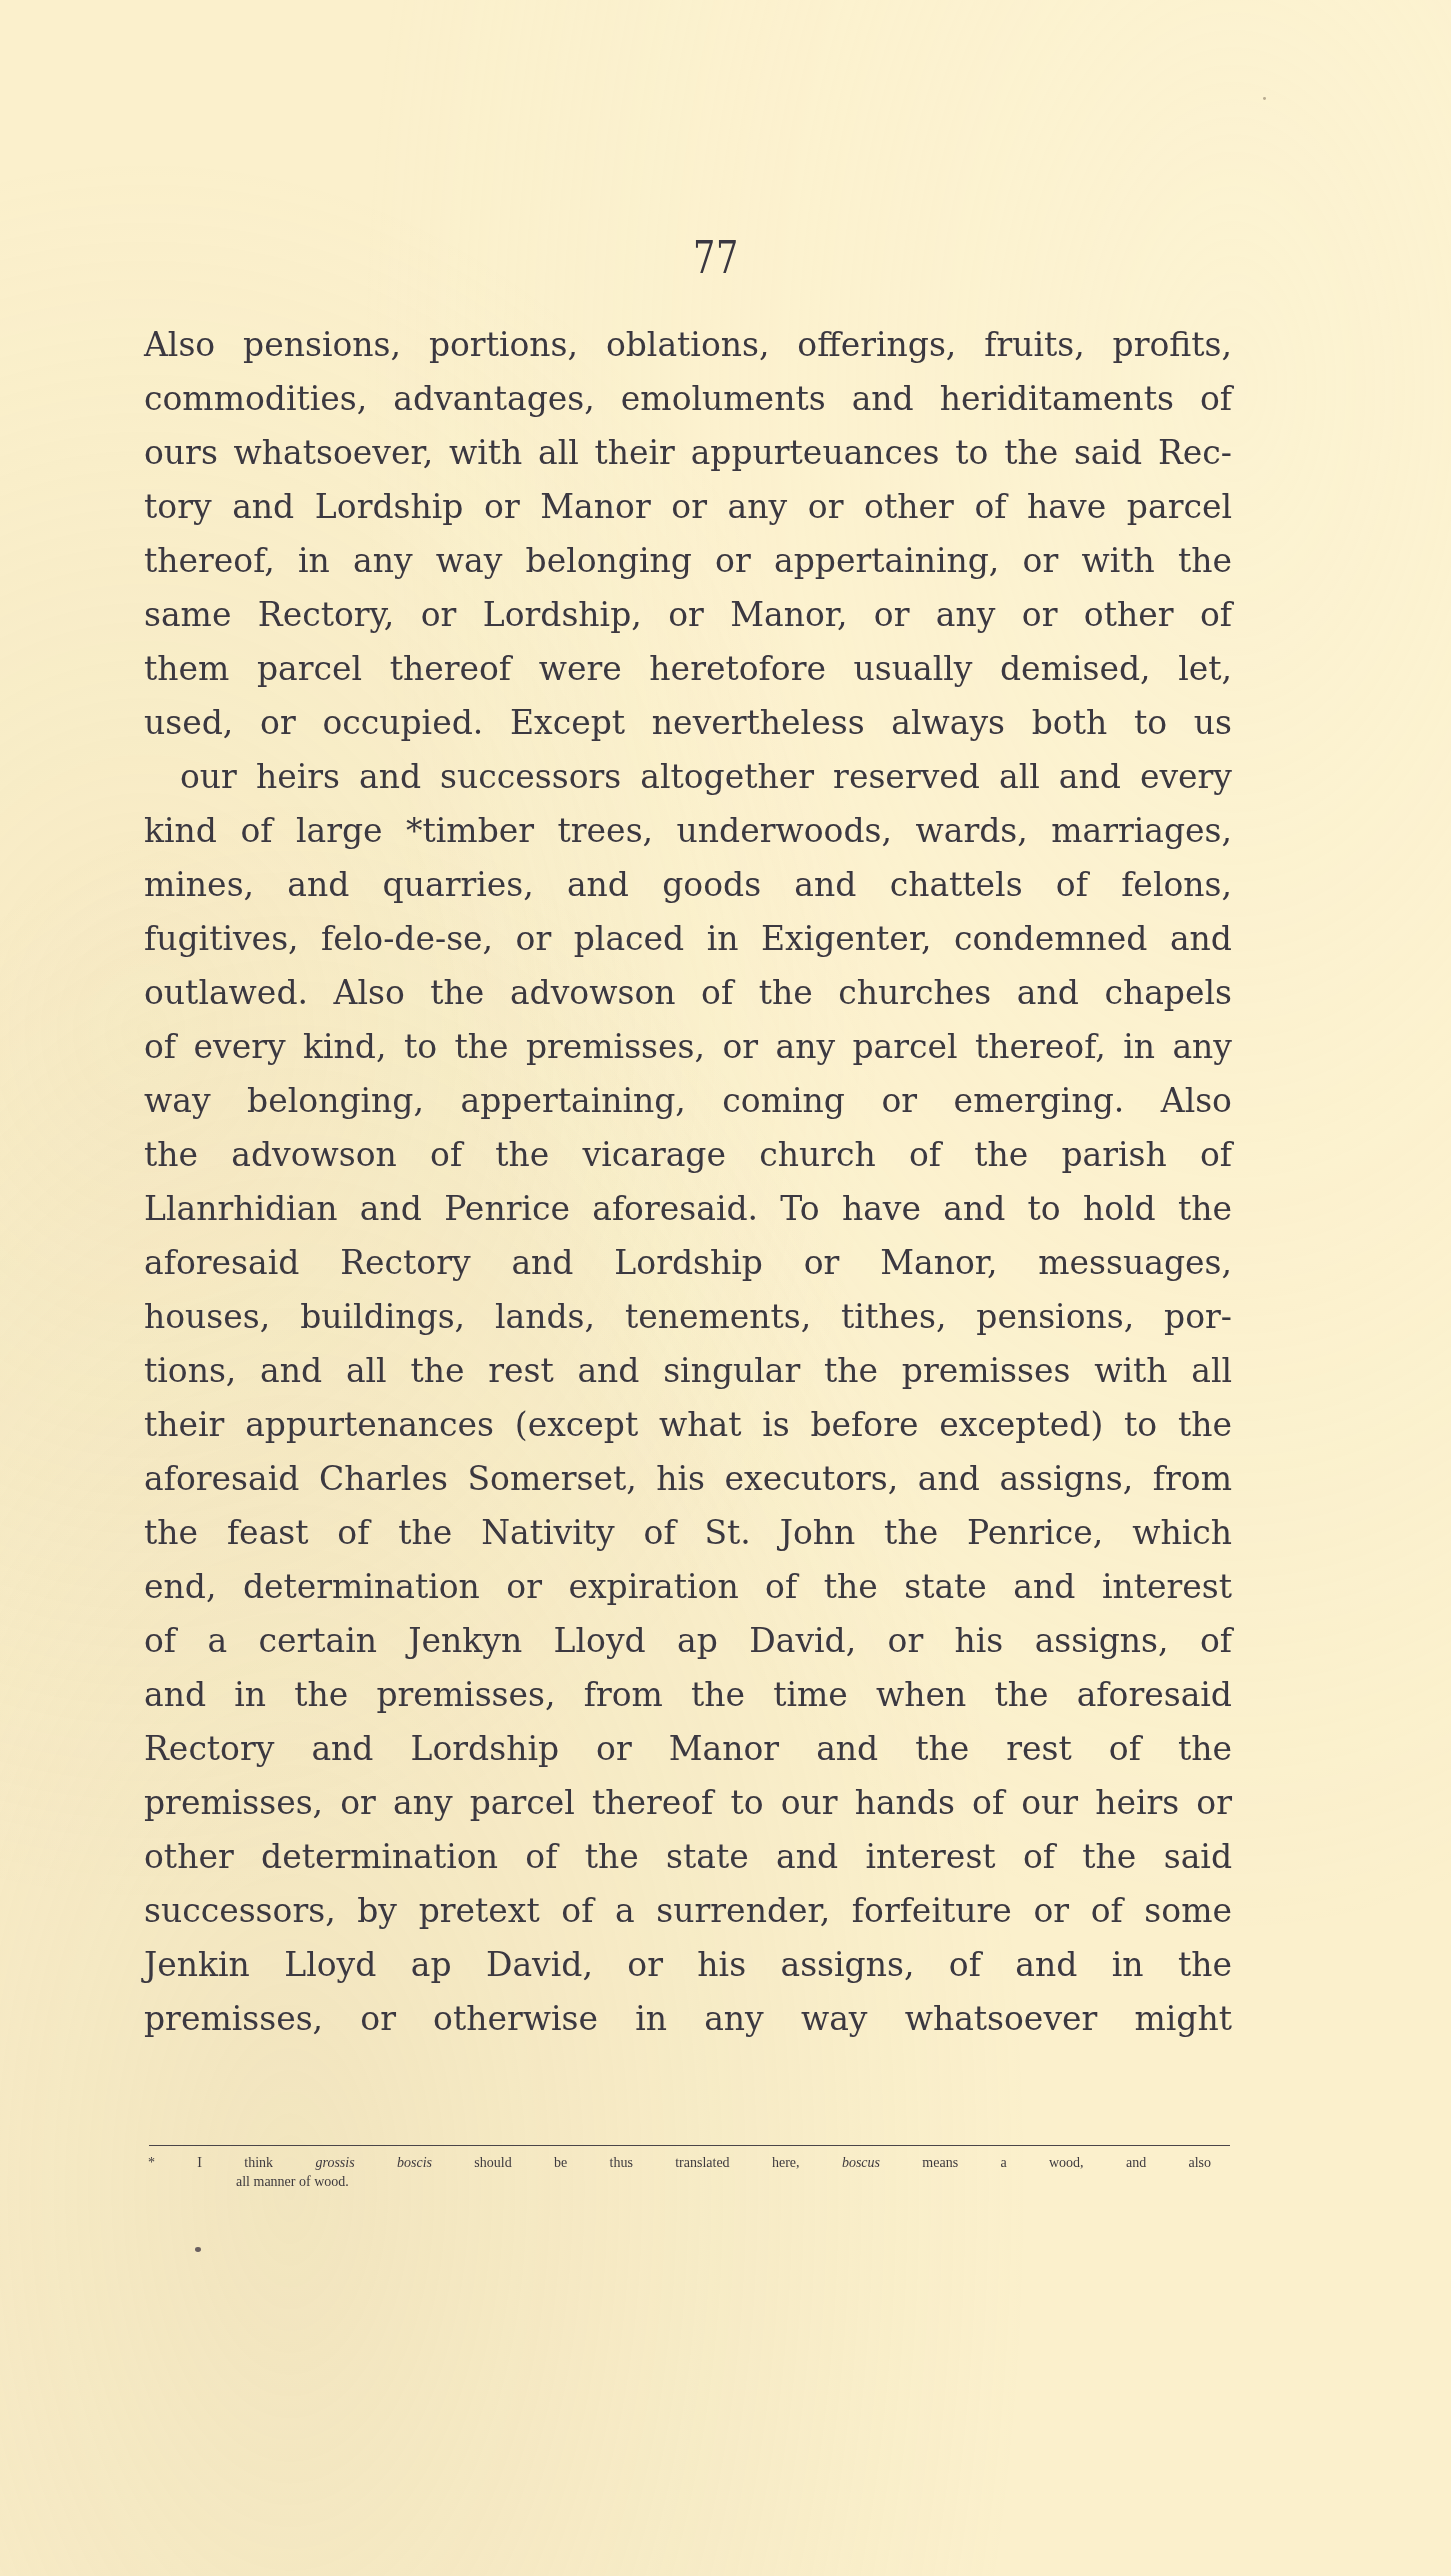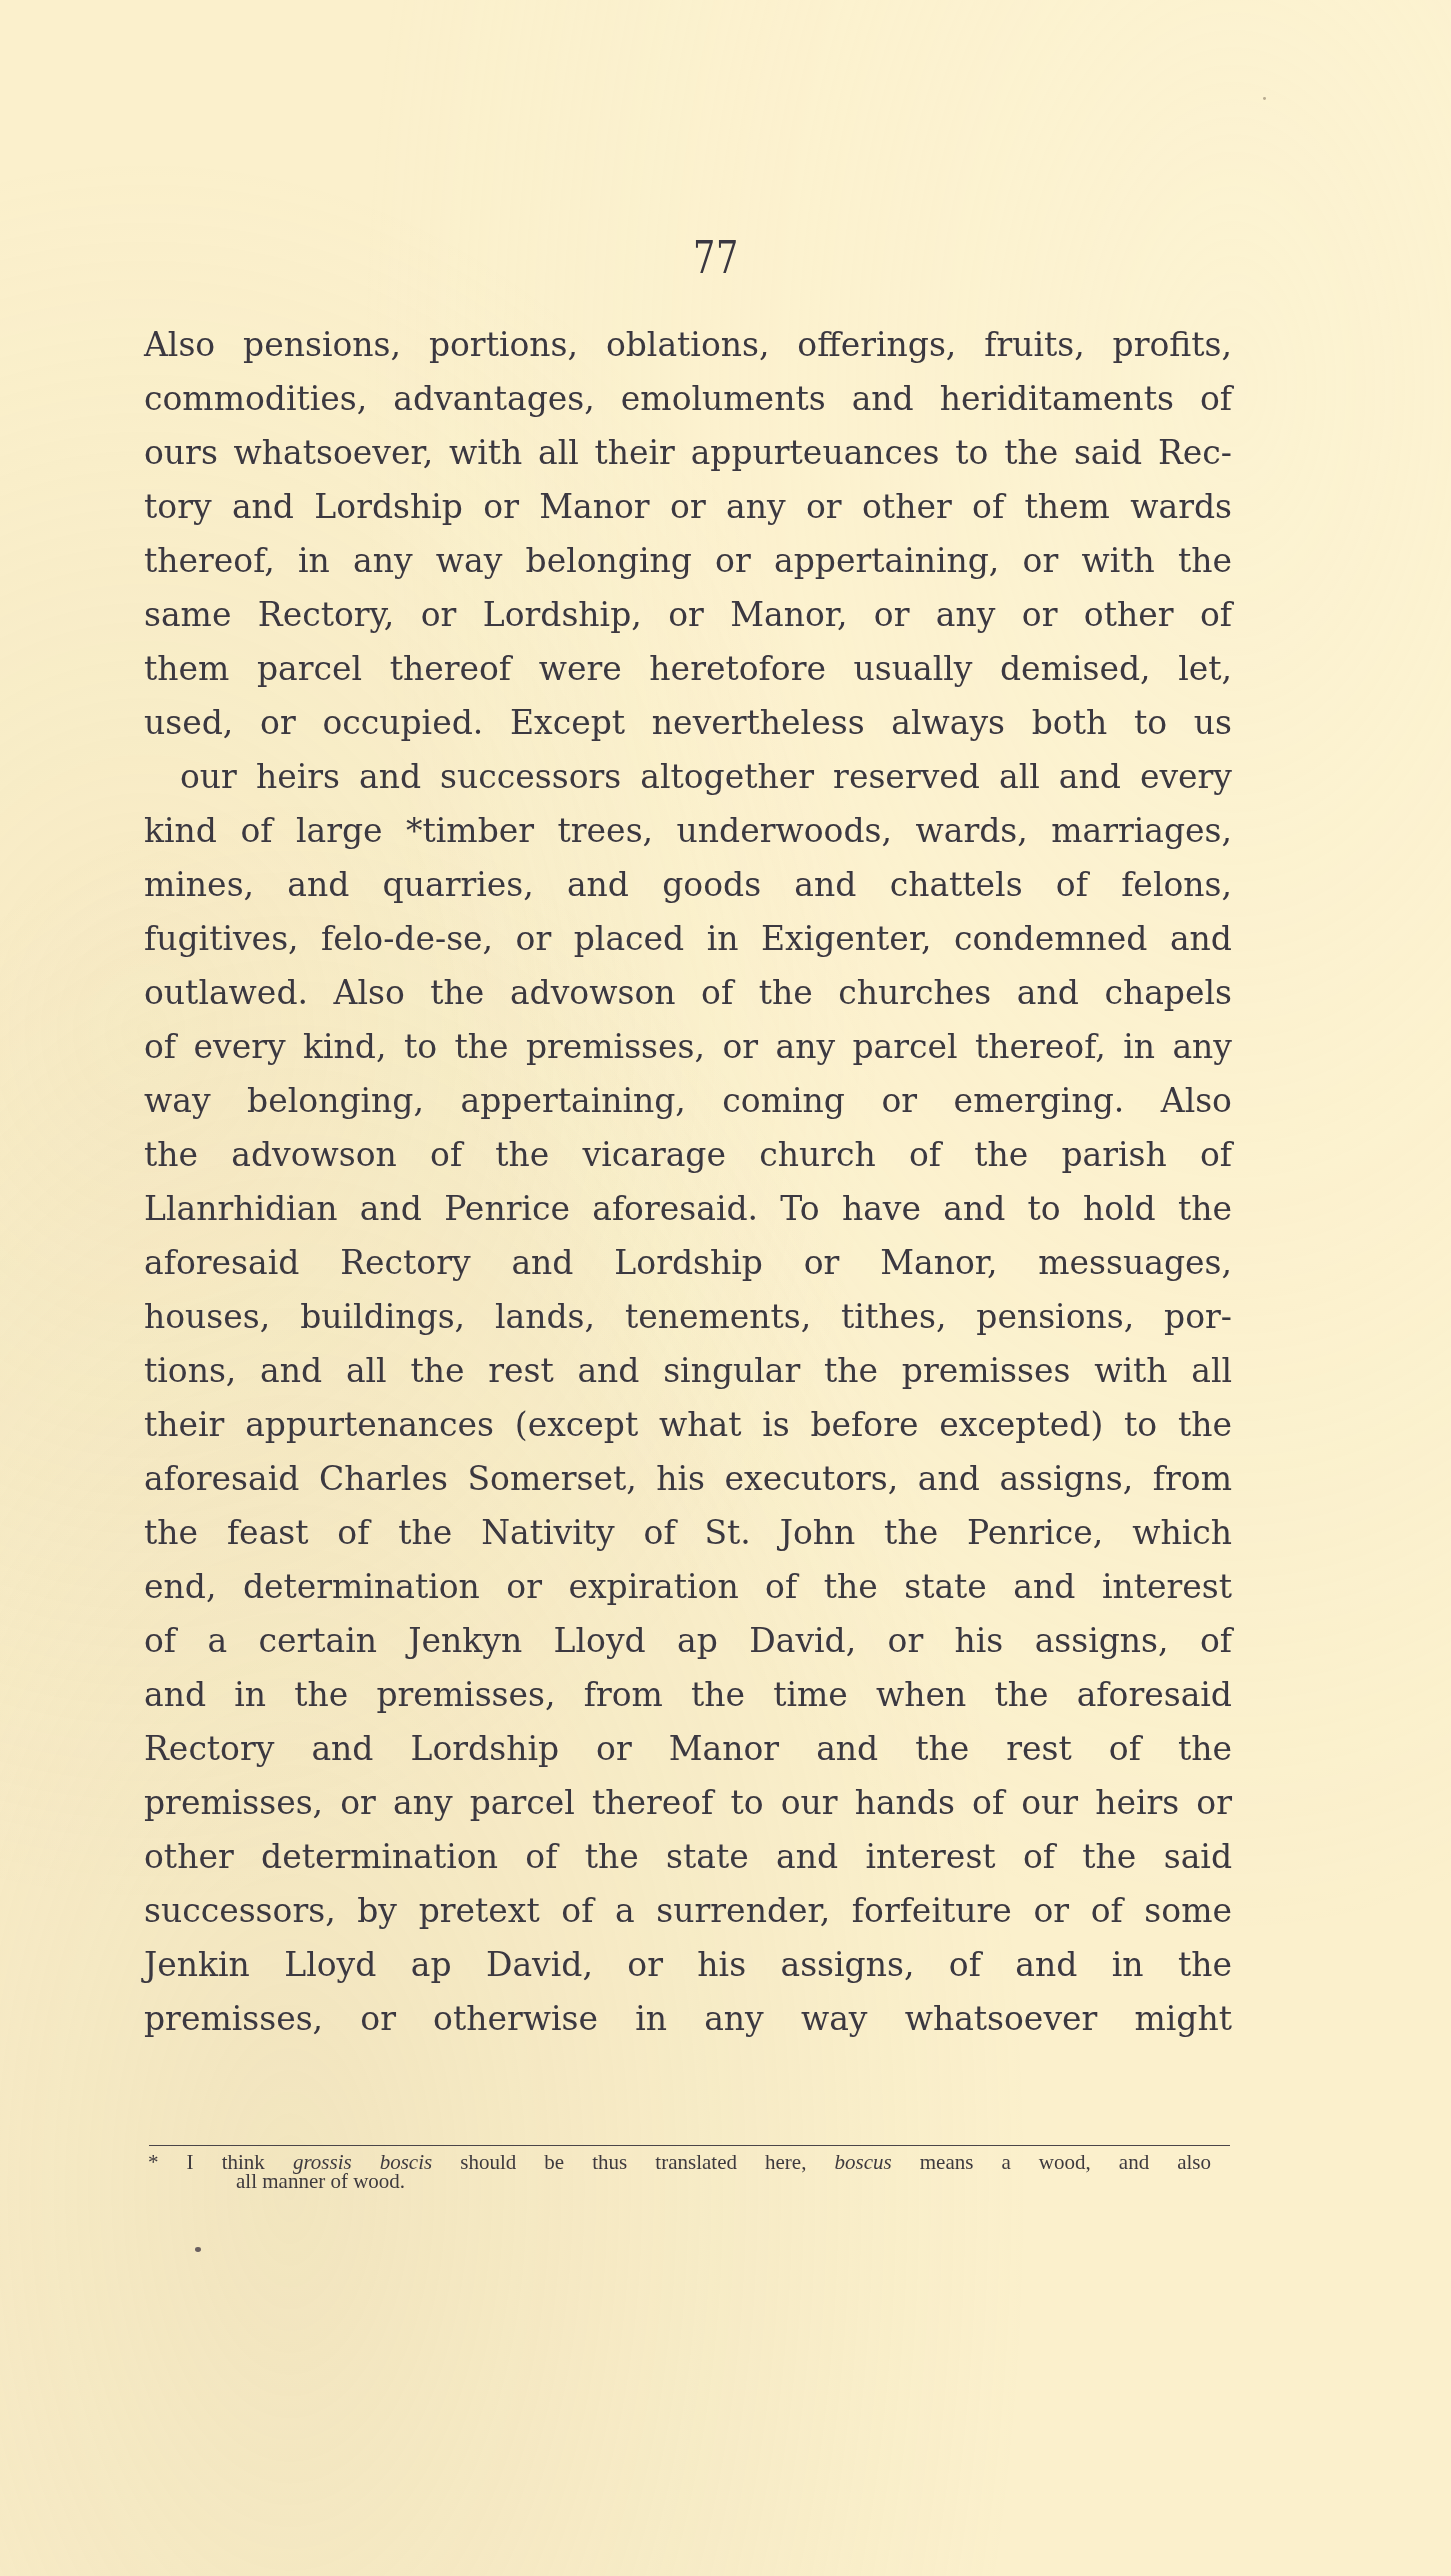--- a/index.html
+++ b/index.html
@@ -58,21 +58,21 @@
       top: 2145px;
       height: 0;
       border-top: 1.9px solid #4a4548;
     }
     .footnote {
       position: absolute;
       left: 148px;
       top: 2153px;
       width: 1081px;
       font-family: "Liberation Serif", serif;
-      font-size: 21px;
+      font-size: 14px;
       line-height: 19.4px;
       color: #3e3a3e;
     }
     .footnote .fn-line {
       display: block;
       white-space: nowrap;
     }
     .footnote .fn-line-1 {
       text-align: justify;
       text-align-last: justify;
@@ -105,21 +105,21 @@
   </style>
 </head>
 <body>
 
 <div class="page-number">77</div>
 
 <div class="body-text">
   <span class="line" style="display: block;">Also pensions, portions, oblations, offerings, fruits, profits,</span>
   <span class="line" style="display: block;">commodities, advantages, emoluments and heriditaments of</span>
   <span class="line" style="display: block;">ours whatsoever, with all their appurteuances to the said Rec-</span>
-  <span class="line" style="display: block;">tory and Lordship or Manor or any or other of them wards</span>
+  <span class="line" style="display: block;">tory and Lordship or Manor or any or other of have parcel</span>
   <span class="line" style="display: block;">thereof, in any way belonging or appertaining, or with the</span>
   <span class="line" style="display: block;">same Rectory, or Lordship, or Manor, or any or other of</span>
   <span class="line" style="display: block;">them parcel thereof were heretofore usually demised, let,</span>
   <span class="line" style="display: block;">used, or occupied. Except nevertheless always both to us</span>
   <span class="line" style="display: block; margin-left: 36px;">our heirs and successors altogether reserved all and every</span>
   <span class="line" style="display: block;">kind of large *timber trees, underwoods, wards, marriages,</span>
   <span class="line" style="display: block;">mines, and quarries, and goods and chattels of felons,</span>
   <span class="line" style="display: block;">fugitives, felo-de-se, or placed in Exigenter, condemned and</span>
   <span class="line" style="display: block;">outlawed. Also the advowson of the churches and chapels</span>
   <span class="line" style="display: block;">of every kind, to the premisses, or any parcel thereof, in any</span>

